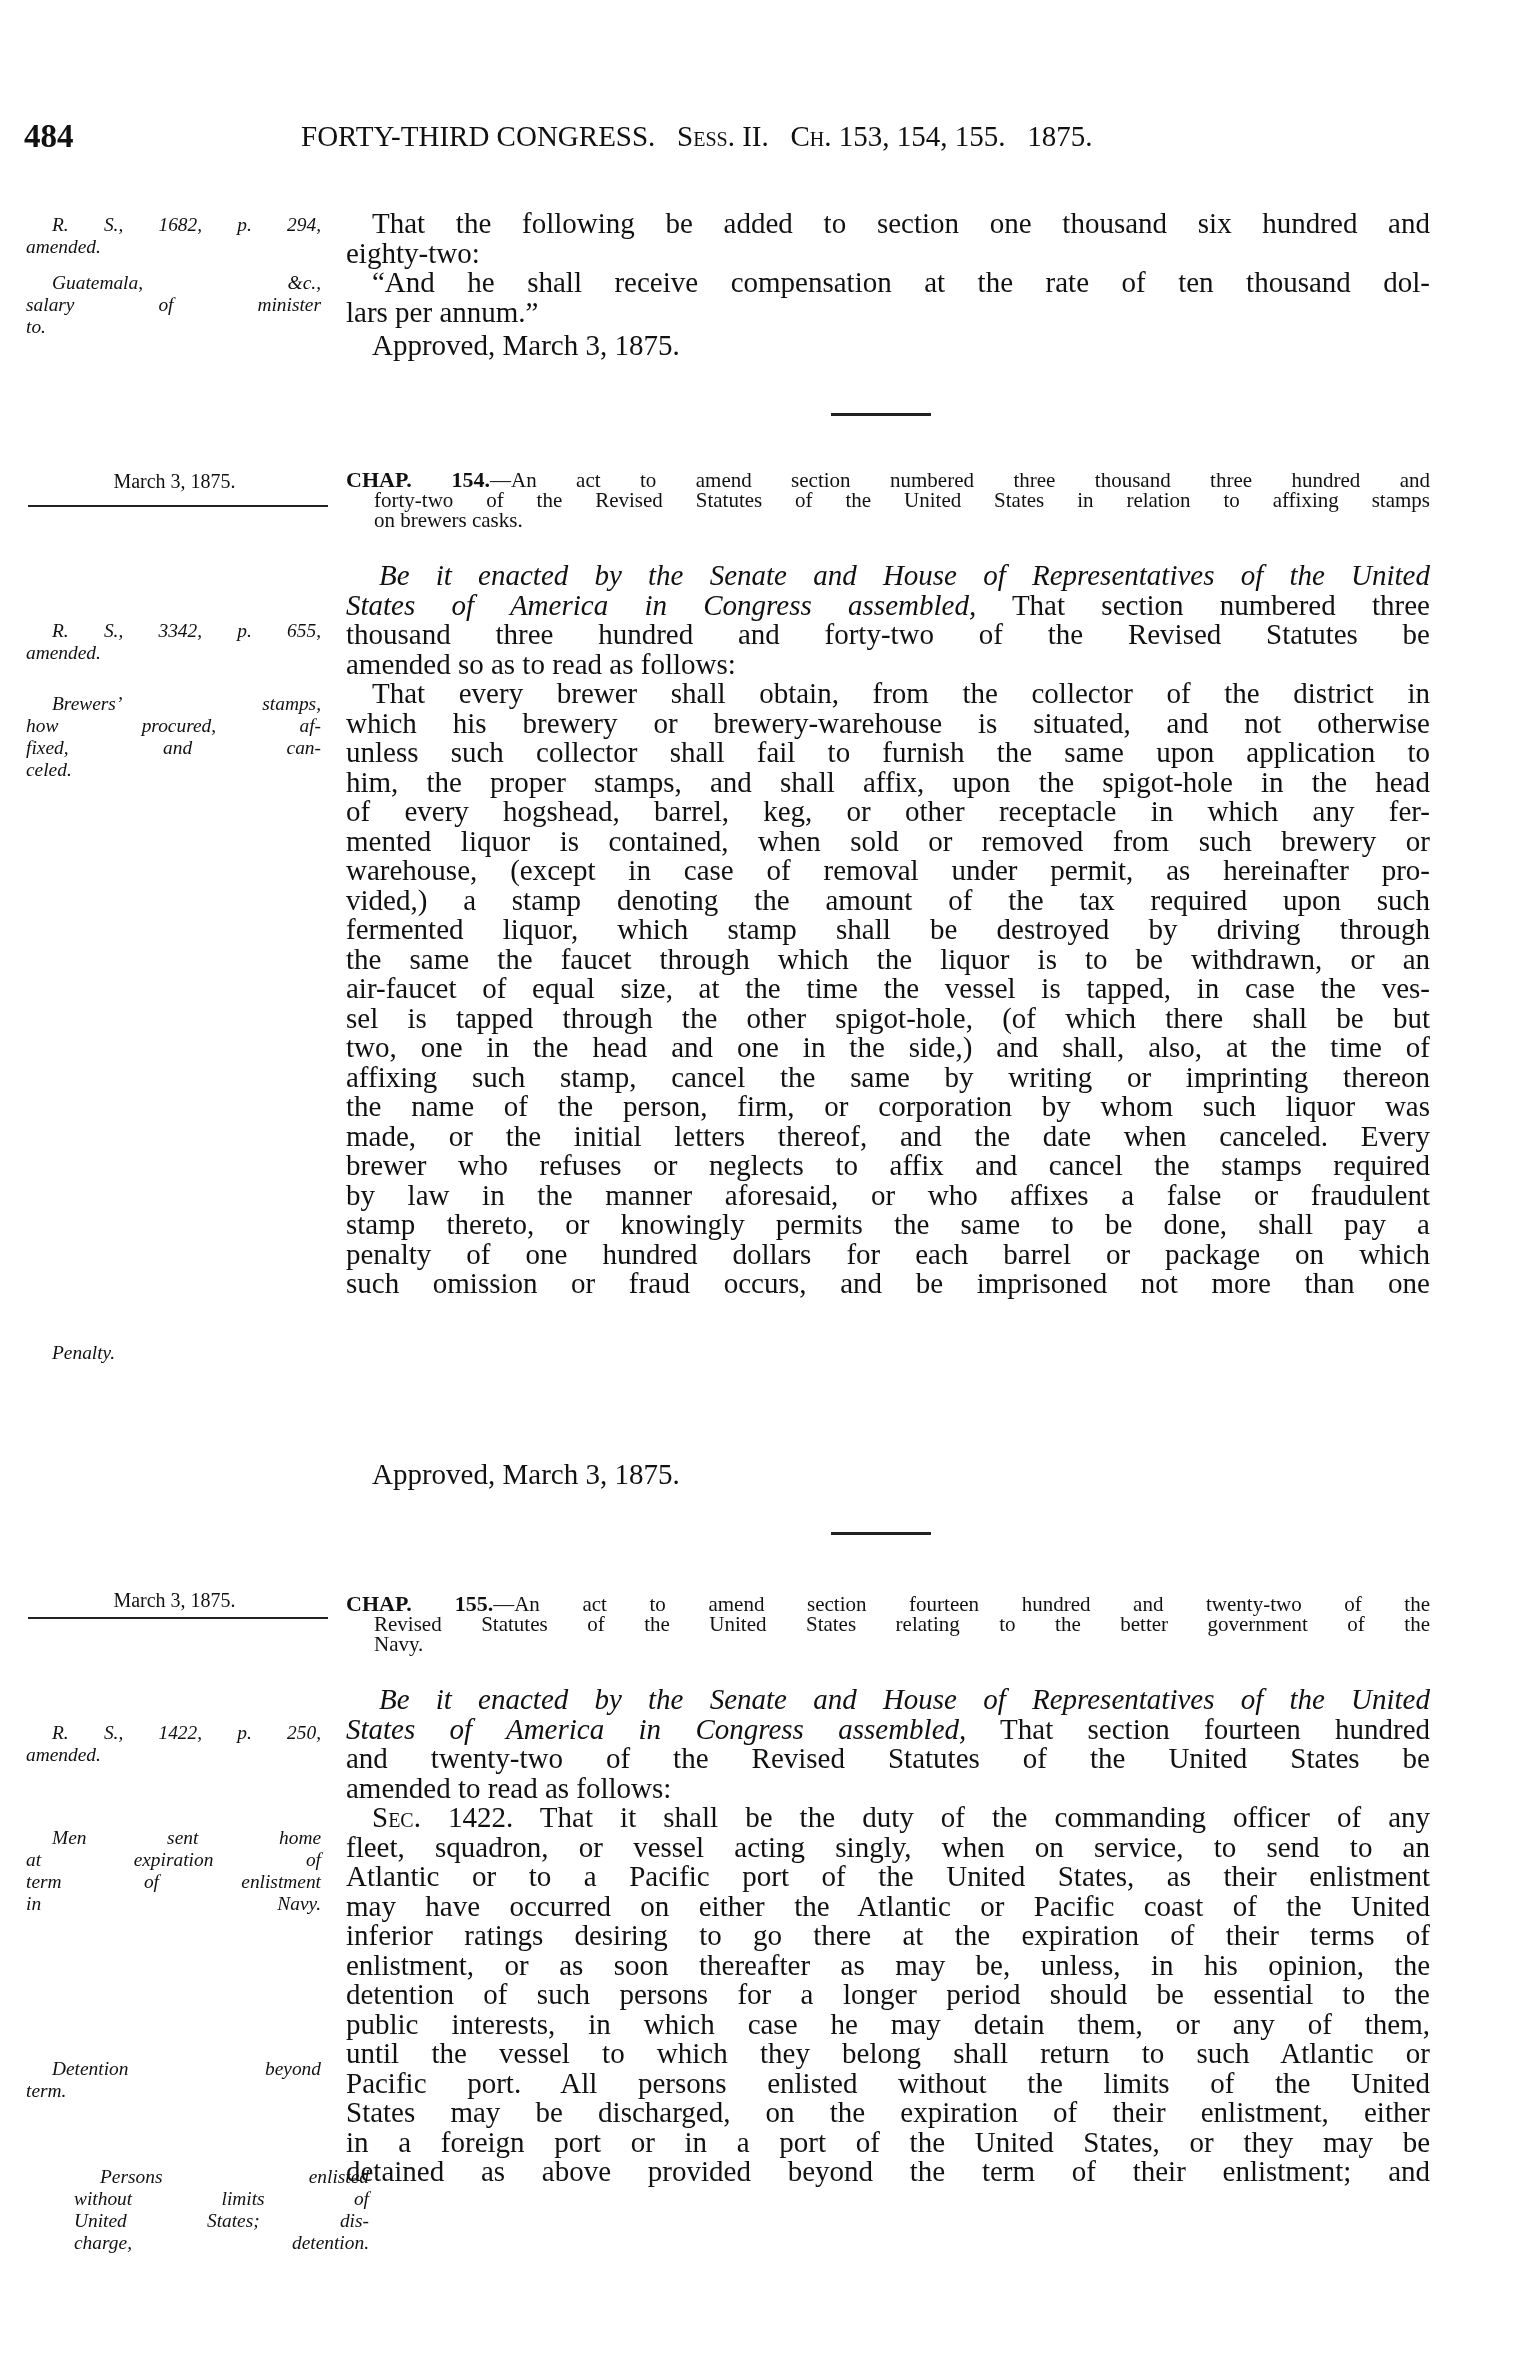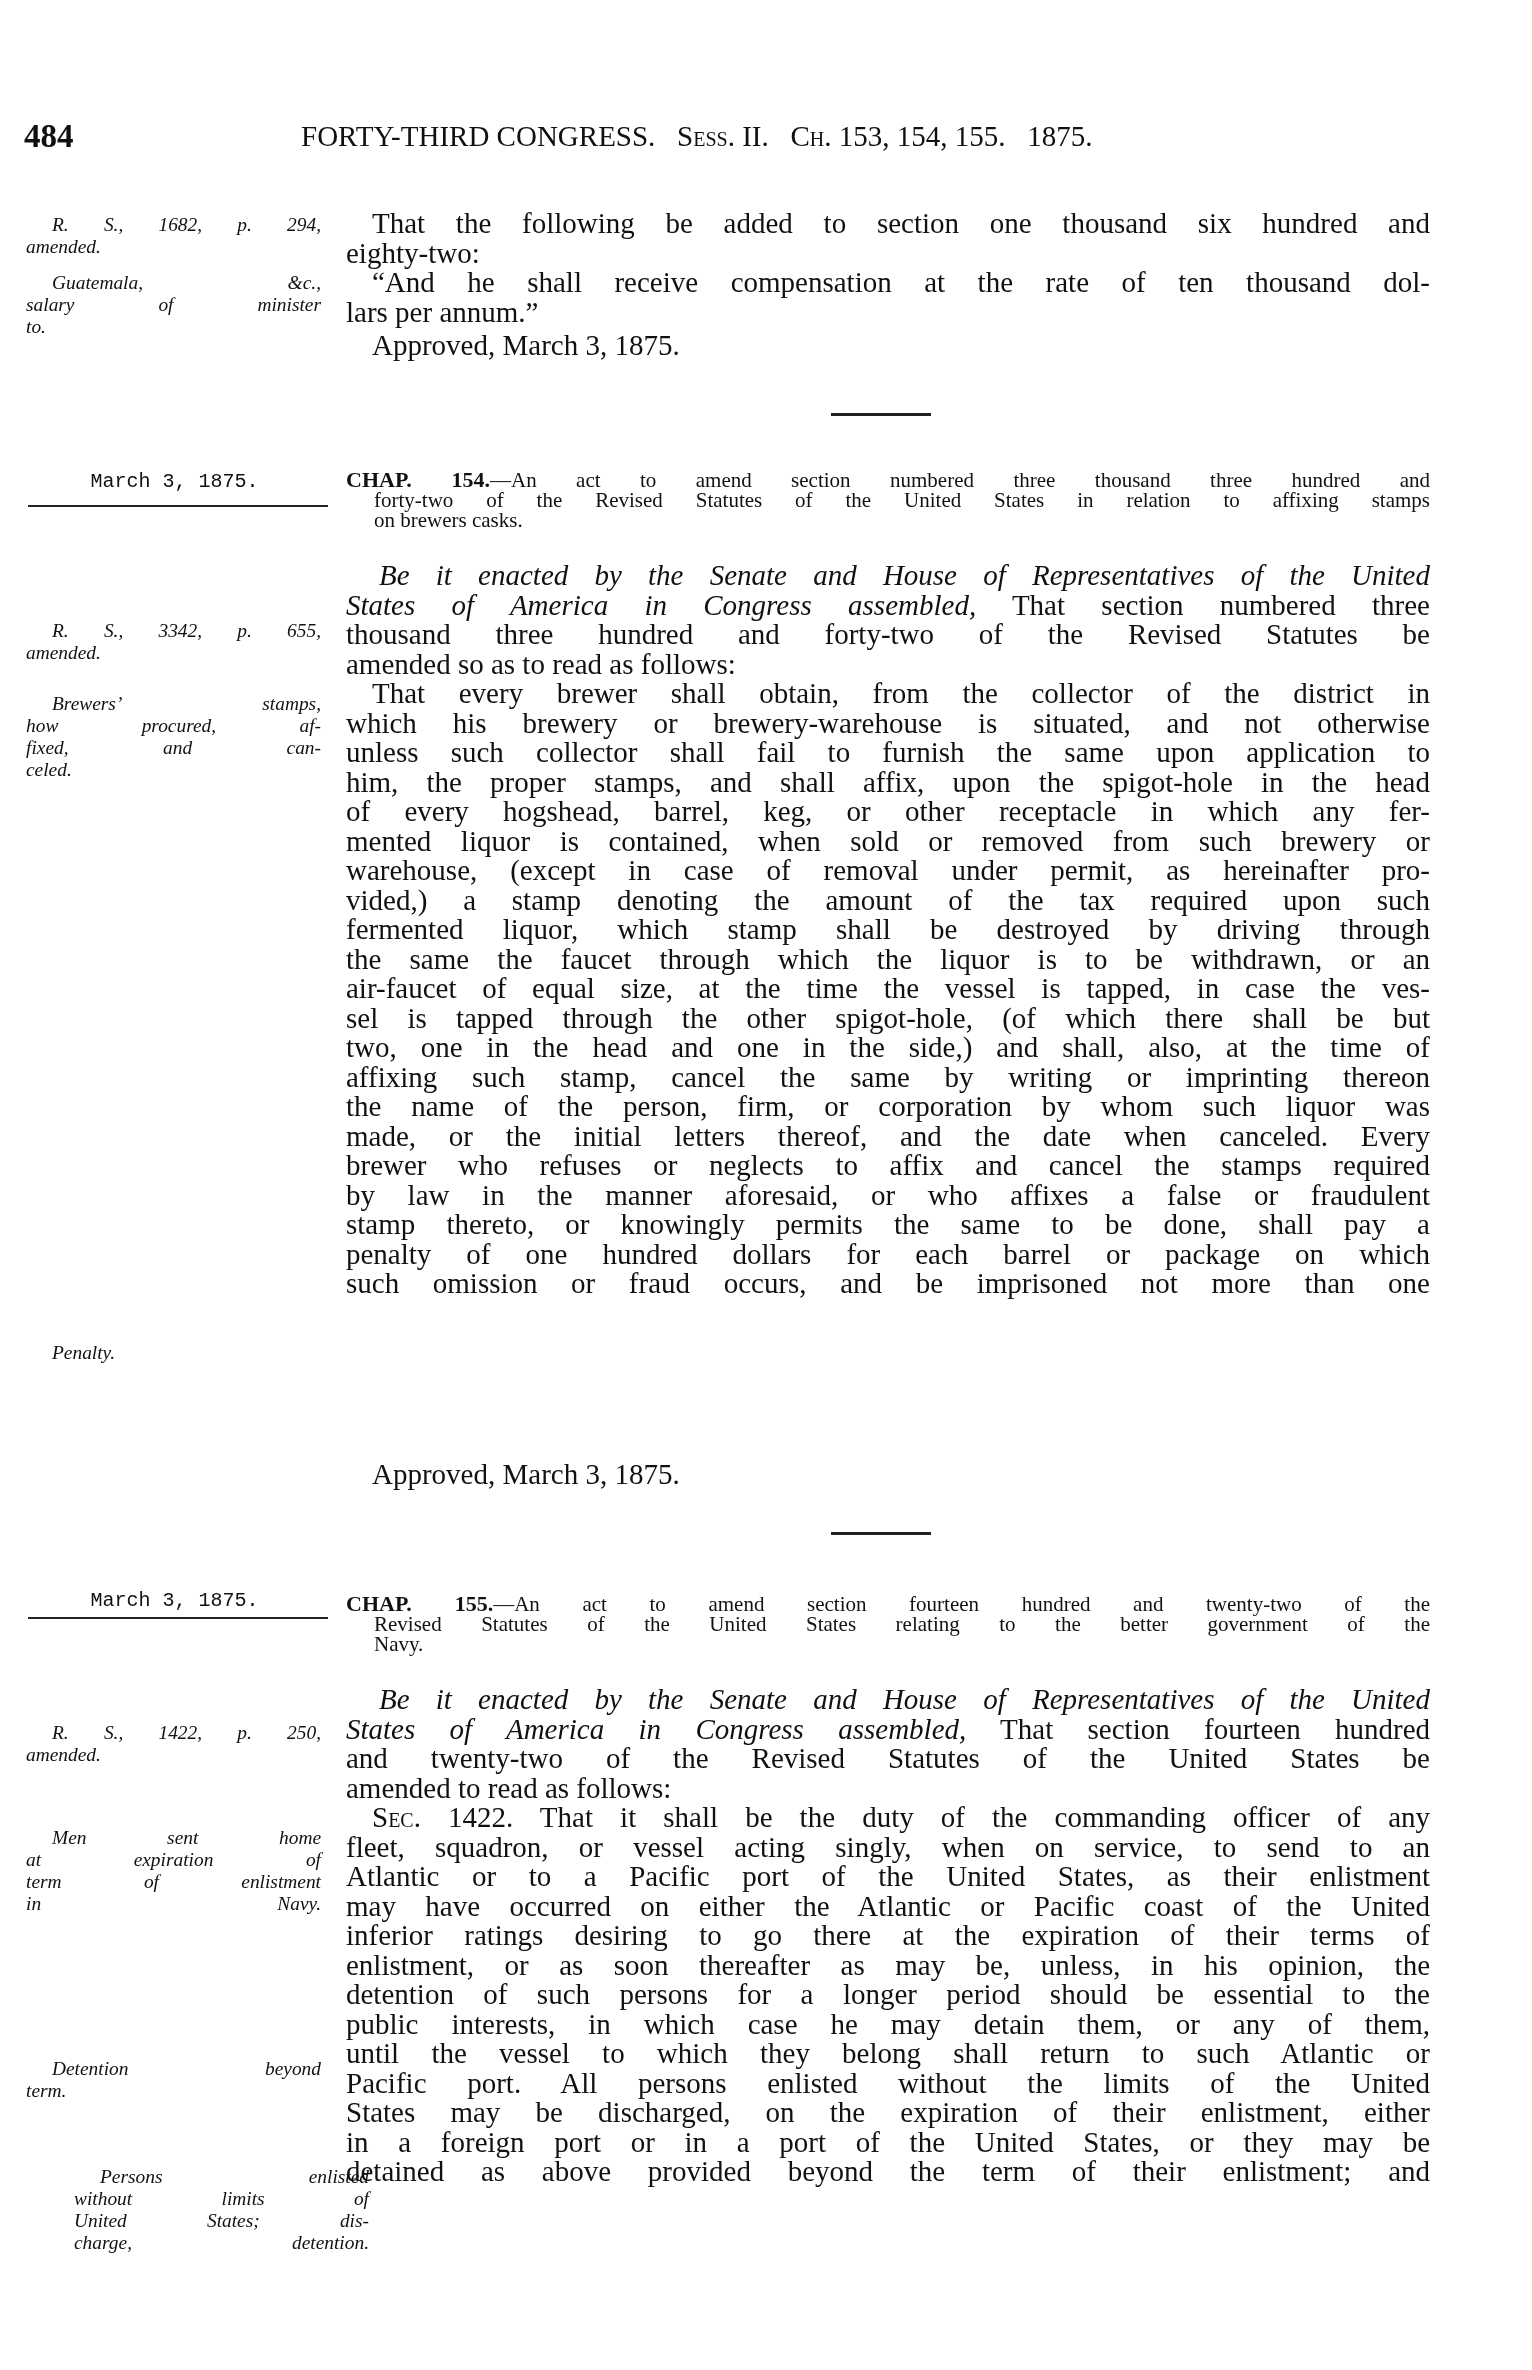--- a/index.html
+++ b/index.html
@@ -23,21 +23,21 @@
   .ind2 { padding-left: 33px; }
   .it { font-style: italic; }
   .sc { font-variant: small-caps; }
 
   
   .chap { position: absolute; left: 346px; width: 1084px; font-family: "Liberation Serif", serif; font-size: 21px; }
   .chap .line { height: 20px; line-height: 20px; }
   .chap .cont { padding-left: 28px; }
   .chap-label { font-weight: bold; font-size: 22px; }
 
-  .date-note { position: absolute; left: 50px; width: 249px; font-family: Liberation Mono, monospace; font-size: 20px; text-align: center; }
+  .date-note { position: absolute; left: 50px; width: 249px; font-family: Liberation Serif, serif; font-size: 20px; text-align: center; }
   .date-rule { position: absolute; left: 28px; width: 300px; height: 1.8px; background: #222; }
   .sep-rule { position: absolute; left: 831px; width: 100px; height: 2.8px; background: #222; }
 
   .approved { position: absolute; font-family: "Liberation Serif", serif; font-size: 29px; white-space: nowrap; }
 </style>
 </head>
 <body>
 
 <div class="page">
 

